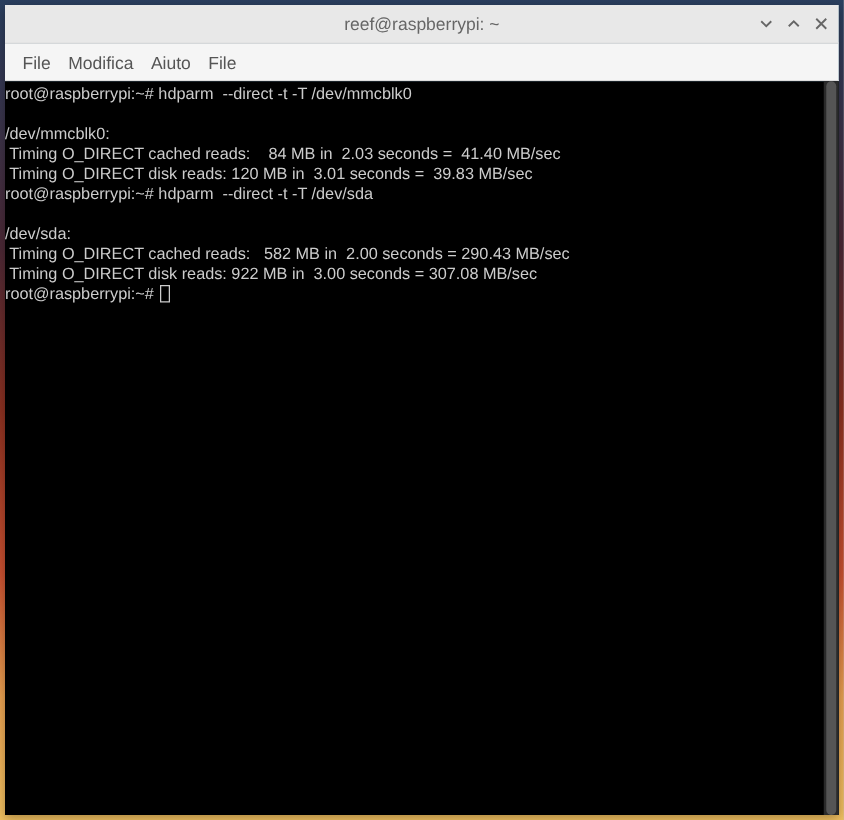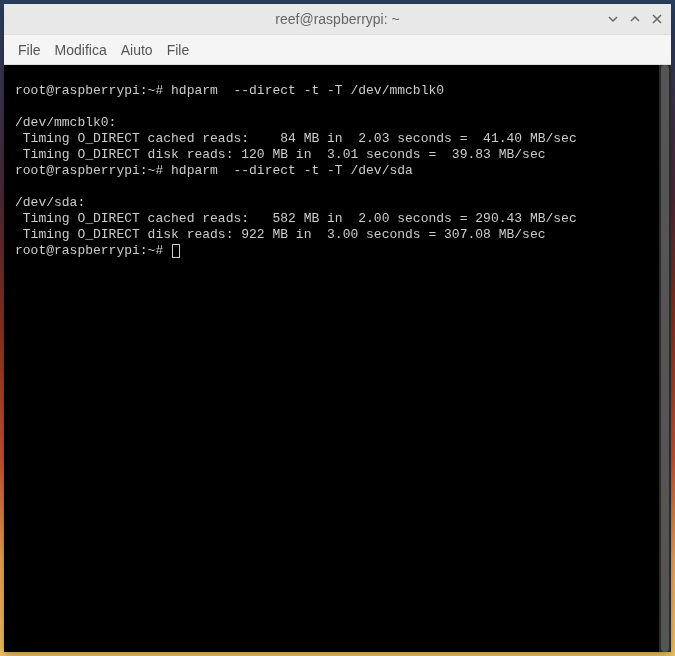--- a/index.html
+++ b/index.html
@@ -75,28 +75,27 @@
       font-size: 14px;
       cursor: pointer;
       padding: 4px 4px;
     }
     .terminal-container {
       flex: 1;
       background: #000;
       position: relative;
     }
     .terminal {
-      padding: 2px 11px;
-      font-family: Liberation Mono, monospace;
+      padding: 2px 0;
+      font-family: Liberation Sans, sans-serif;
       font-size: 13px;
       line-height: 16px;
       color: #ccc;
       white-space: pre;
       overflow: hidden;
-      margin-top: 16px;
     }
     .prompt-user {
       color: #ccc;
     }
     .cursor {
       display: inline-block;
       width: 8px;
       height: 14px;
       border: 1px solid #ccc;
       vertical-align: text-bottom;

